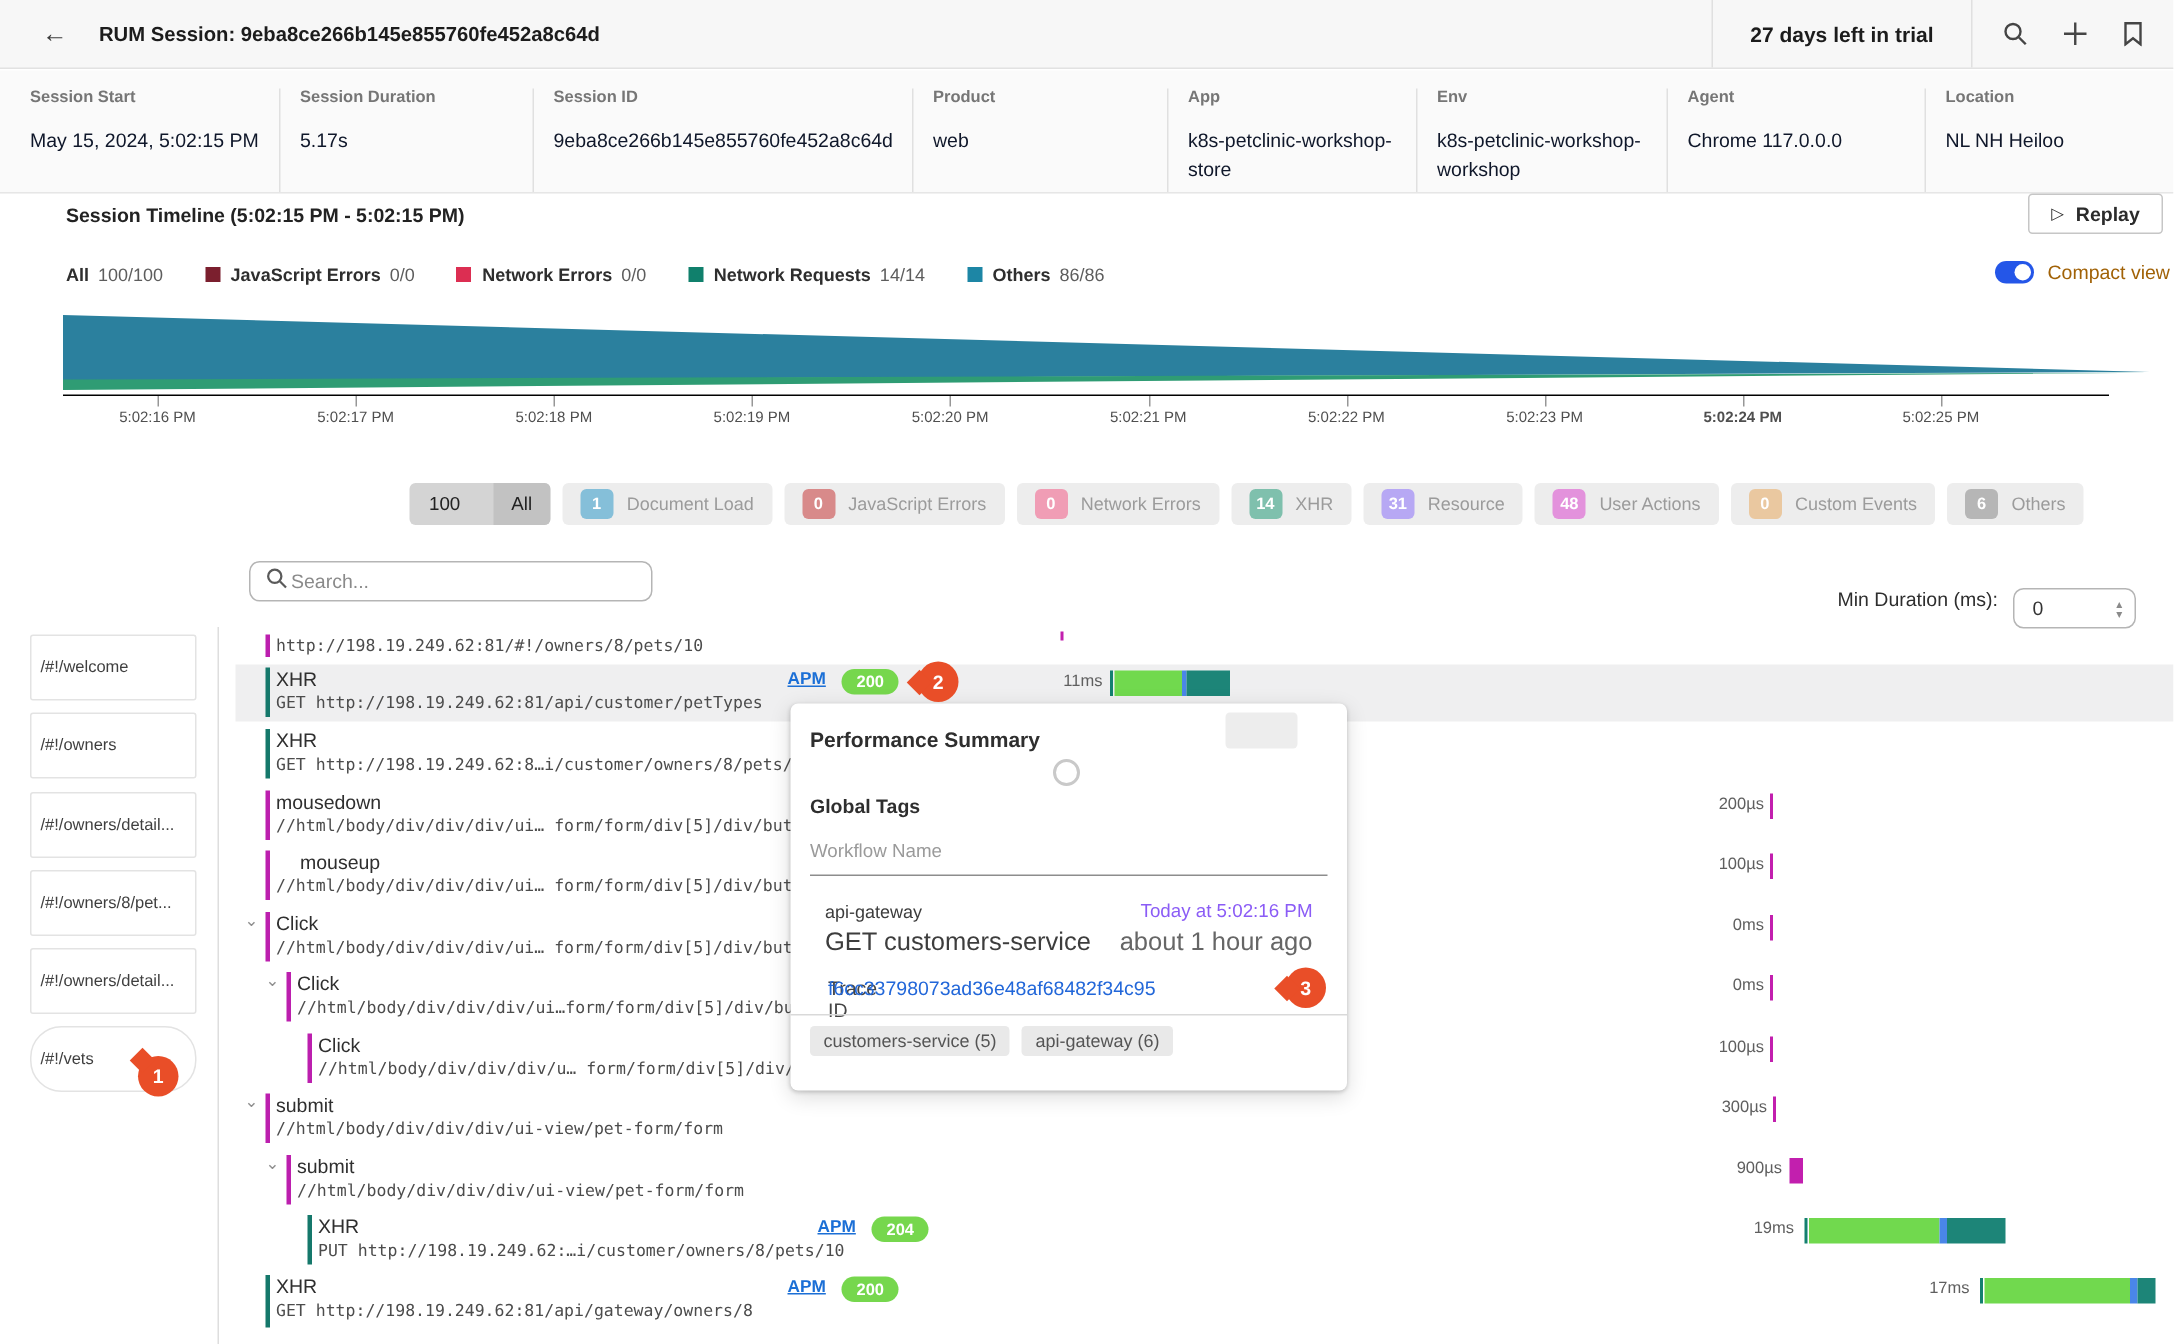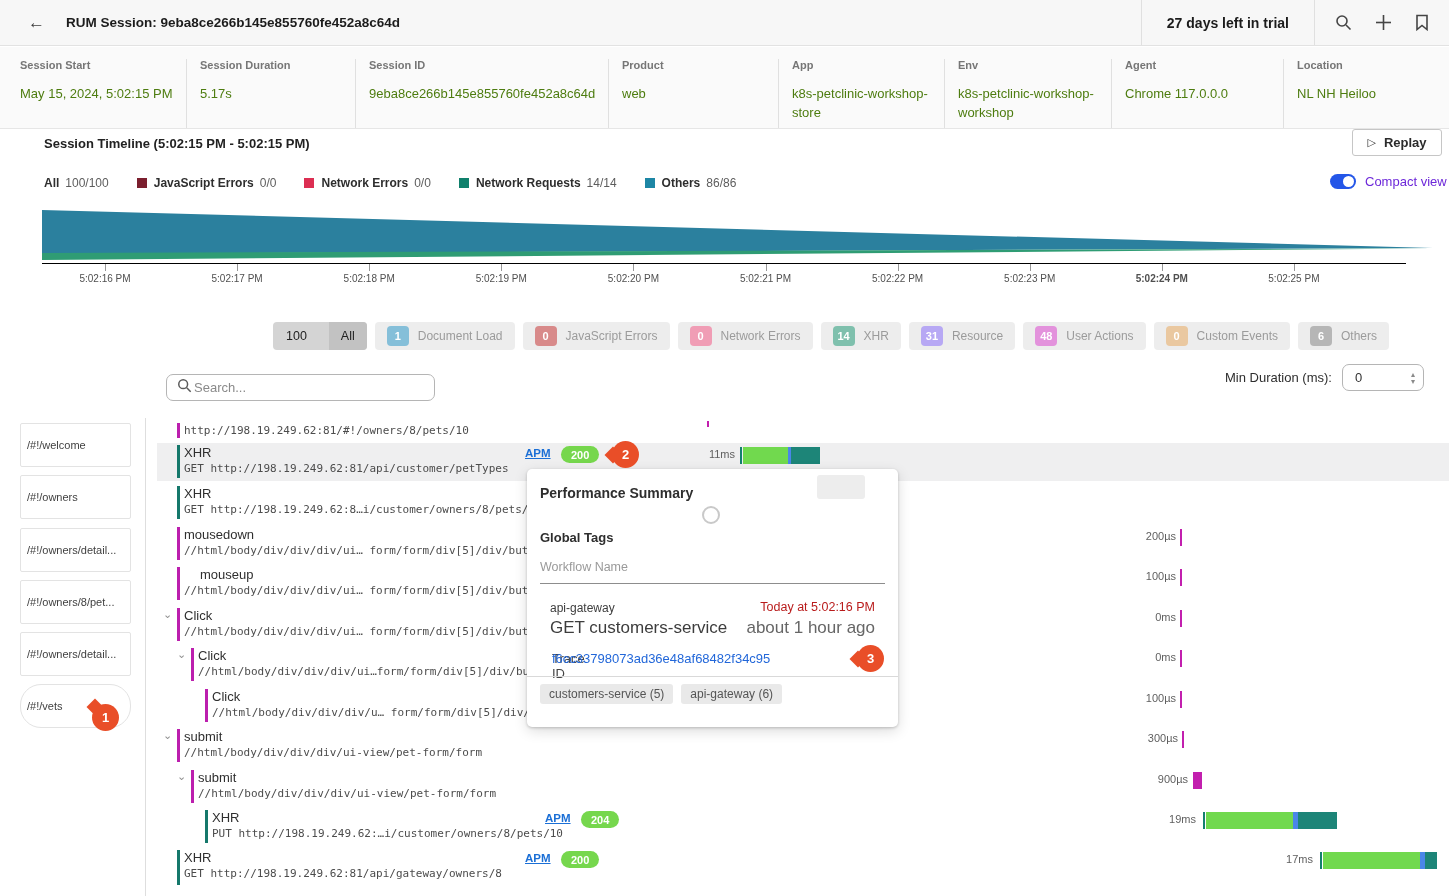--- a/index.html
+++ b/index.html
@@ -17,38 +17,38 @@
     display:flex;align-items:center;border-left:1px solid #e0e0e0;border-right:1px solid #e0e0e0;}
   .tb-icons{display:flex;align-items:center;gap:23px;padding:0 20px;}
   .tb-icons svg{display:block;}
 
   
   .meta{position:absolute;top:47px;left:0;right:0;height:82px;background:#fafafa;
     border-bottom:1px solid #e6e6e6;display:flex;padding:12px 0 0 20px;box-sizing:border-box;}
   .meta-field{box-sizing:border-box;padding:0 12px 0 13px;border-left:1px solid #e0e0e0;}
   .meta-field:first-child{border-left:none;padding-left:0;}
   .meta-label{font-size:11px;font-weight:700;color:#767676;margin-bottom:7px;}
-  .meta-value{font-size:13px;color:#4d7c0f;line-height:1.45;word-wrap:break-word;margin-top:14px;}
+  .meta-value{font-size:13px;color:#0f172a;line-height:1.45;word-wrap:break-word;margin-top:14px;}
 
   
   .tl-title{position:absolute;top:136px;left:44px;font-size:13px;font-weight:700;color:#222;}
   .replay-btn{position:absolute;top:129px;left:1352px;width:90px;height:27px;background:#fff;
     border:1px solid #c6c6c6;border-radius:3px;display:flex;align-items:center;justify-content:center;
     gap:8px;font-size:13px;font-weight:700;color:#2b2b2b;cursor:pointer;box-sizing:border-box;}
   .replay-glyph{font-size:11px;font-weight:400;color:#2b2b2b;}
 
   .legend{position:absolute;top:176px;left:44px;display:flex;align-items:center;gap:28px;}
   .legend-item{display:flex;align-items:center;font-size:12px;color:#2e2e2e;cursor:pointer;}
   .legend-swatch{width:10px;height:10px;margin-right:7px;}
   .legend-label{margin-right:6px;font-weight:600;}
   .legend-count{color:#5d5d5d;font-weight:400;}
   .compact{position:absolute;top:174px;left:1330px;display:flex;align-items:center;gap:9px;}
   .toggle{width:26px;height:15px;border-radius:8px;position:relative;cursor:pointer;}
   .toggle-knob{position:absolute;right:2px;top:2px;width:11px;height:11px;border-radius:50%;background:#fff;}
-  .compact-label{font-size:13px;color:#6d28d9;}
+  .compact-label{font-size:13px;color:#a16207;}
 
   
   .axis{position:absolute;left:42px;top:263px;width:1364px;border-top:1px solid #000000;height:30px;}
   .tick{position:absolute;top:0;width:1px;height:7px;background:#979797;}
   .tick-label{position:absolute;top:9px;width:72px;text-align:center;font-size:10px;color:#4f4f4f;}
 
   
   .pills{position:absolute;top:322px;left:273px;display:flex;gap:8px;height:28px;}
   .pill{display:flex;align-items:center;background:#ededed;border-radius:4px;padding:0 12px;
     font-size:12px;color:#9b9b9b;gap:9px;cursor:pointer;white-space:nowrap;}
@@ -57,21 +57,21 @@
   .pill-all{background:#d4d4d4;padding:0;overflow:hidden;color:#222;}
   .p-count{padding:0 13px;font-size:12.5px;}
   .p-all{background:#c2c2c2;padding:0 12px;height:100%;display:flex;align-items:center;font-size:12.5px;}
 
   
   .searchbox{position:absolute;top:374px;left:166px;width:269px;height:27px;border:1px solid #b5b5b5;
     border-radius:7px;background:#fff;display:flex;align-items:center;padding-left:10px;gap:0;box-sizing:border-box;}
   .searchbox input{border:none;outline:none;flex:1;font-size:13px;color:#333;background:transparent;
     font-family:"Liberation Sans",sans-serif;}
   .searchbox input::placeholder{color:#8a8a8a;}
-  .mindur{position:absolute;top:364px;left:1225px;display:flex;align-items:center;gap:10px;}
+  .mindur{position:absolute;top:392px;left:1225px;display:flex;gap:10px;}
   .mindur-label{font-size:13px;color:#2e2e2e;}
   .mindur-box{width:82px;height:27px;border:1px solid #b5b5b5;border-radius:7px;display:flex;
     align-items:center;box-sizing:border-box;background:#fff;}
   .mindur-box input{border:none;outline:none;width:48px;padding-left:12px;font-size:13px;color:#333;
     background:transparent;font-family:"Liberation Sans",sans-serif;}
   .spin{display:flex;flex-direction:column;margin-left:auto;margin-right:8px;color:#8a8a8a;
     font-size:8px;line-height:7px;cursor:pointer;}
 
   
   .side-card{position:absolute;left:20px;width:111px;height:44px;background:#fff;border:1px solid #e3e3e3;
@@ -102,21 +102,21 @@
   .popup{position:absolute;left:527px;top:469px;width:371px;height:258px;background:#fff;border-radius:5px;
     box-shadow:0 1px 3px rgba(0,0,0,.2),0 4px 14px rgba(0,0,0,.14);z-index:10;box-sizing:border-box;}
   .popup *{position:absolute;box-sizing:border-box;}
   .pp-title{left:13px;top:16px;font-size:14px;font-weight:700;color:#2e2e2e;}
   .pp-skel{left:290px;top:6px;width:48px;height:24px;background:#ededed;border-radius:3px;}
   .pp-spinner{left:175px;top:37px;width:18px;height:18px;border:2px solid #c9c9c9;border-radius:50%;}
   .pp-section{left:13px;top:61px;font-size:13px;font-weight:700;color:#2e2e2e;}
   .pp-workflow{left:13px;top:91px;font-size:12.5px;color:#9a9a9a;}
   .pp-hr1{left:13px;top:114px;width:345px;border-top:1px solid #8d8d8d;}
   .pp-service{left:23px;top:132px;font-size:12px;color:#3d3d3d;}
-  .pp-time{right:23px;top:131px;font-size:12.5px;color:#b91c1c;}
+  .pp-time{right:23px;top:131px;font-size:12.5px;color:#8b5cf6;}
   .pp-op{left:23px;top:149px;font-size:17px;color:#3d3d3d;}
   .pp-rel{right:23px;top:149px;font-size:17px;color:#666;}
   .pp-trace{left:25px;top:182px;font-size:13px;color:#444;}
   .pp-trace a{color:#2267d9;text-decoration:none;}
   .pp-hr2{left:0;top:207px;width:371px;border-top:1px solid #d9d9d9;}
   .pp-tags{left:13px;top:215px;display:flex;gap:8px;position:absolute;}
   .pp-tag{position:relative;background:#e9e9e9;border-radius:3px;padding:3px 9px;font-size:12px;color:#555;white-space:nowrap;}
 </style>
 </head>
 <body>

